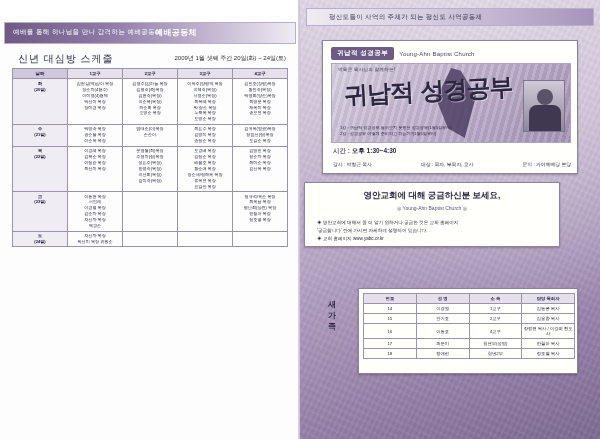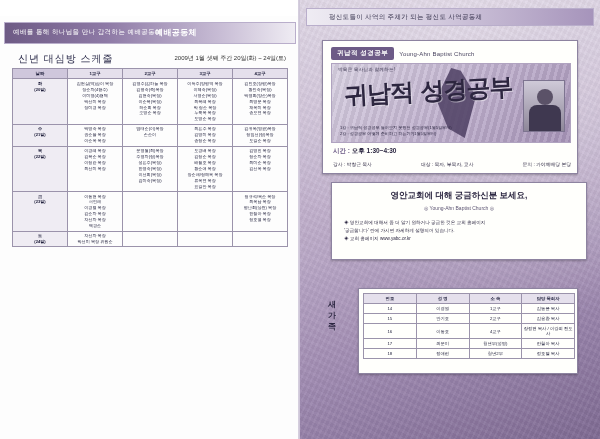--- a/index.html
+++ b/index.html
@@ -136,21 +136,21 @@
     position:absolute; left:10px; top:106px; font-size:6.5px; color:#2b2640; font-weight:bold;
   }
   .poster-time .lbl { color:#6d5b86; }
   .poster-foot {
     position:absolute; left:10px; top:120px; width:238px;
     display:flex; justify-content:space-between;
     font-size:4.8px; color:#2b2640;
   }
 
   
-  #card-qa { left:31px; top:182px; width:256px; height:78px; }
+  #card-qa { left:4px; top:182px; width:256px; height:65px; }
   .qa-title {
     position:absolute; left:0; top:7px; width:100%;
     text-align:center; font-size:8.5px; font-weight:bold; color:#2b2640;
   }
   .qa-sub {
     position:absolute; left:0; top:22px; width:100%;
     text-align:center; font-size:5px; color:#5c5472;
   }
   .qa-list {
     position:absolute; left:12px; top:36px; width:232px;

